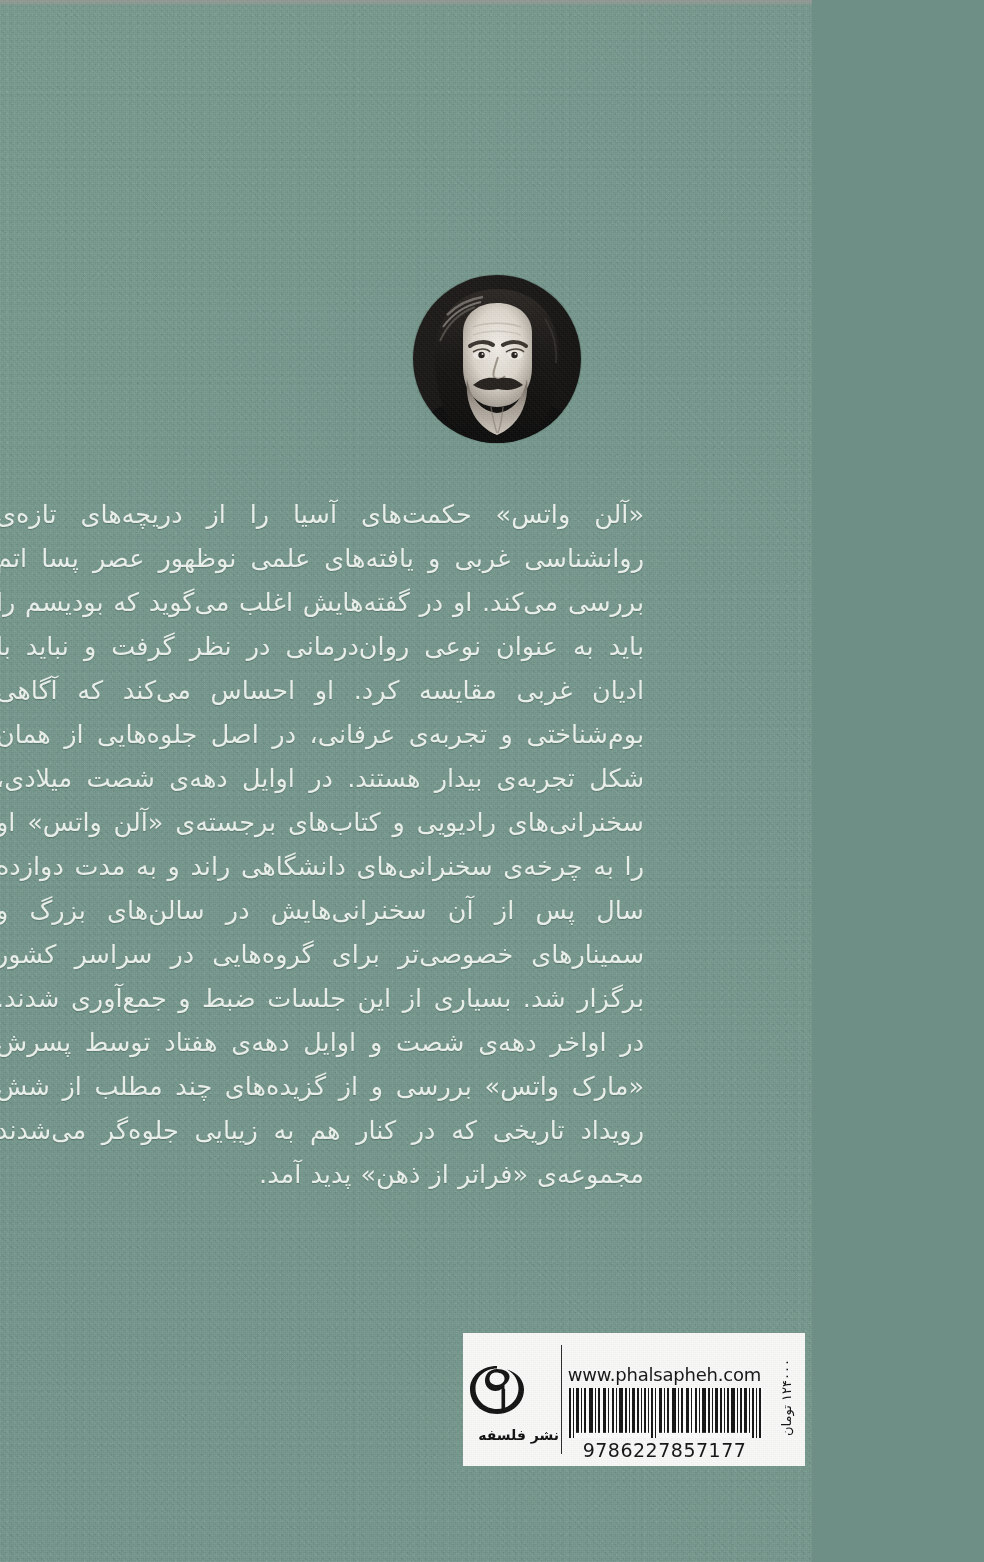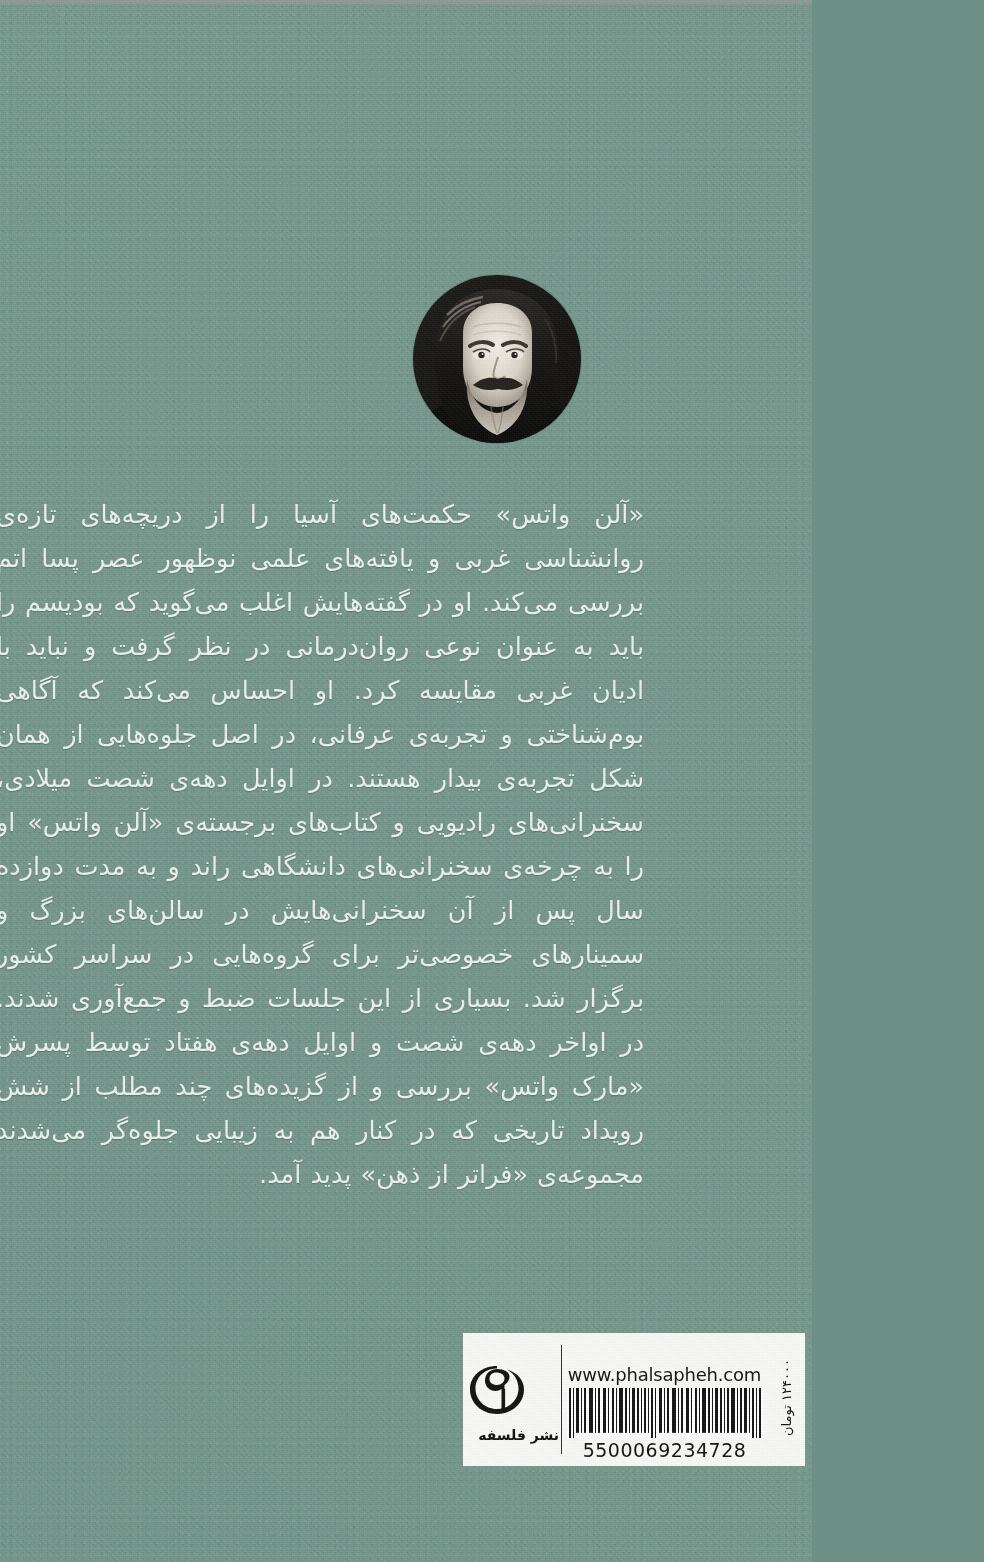--- a/index.html
+++ b/index.html
@@ -297,21 +297,21 @@
           <rect x="164" y="0" width="4" height="52"></rect>
           <rect x="170" y="0" width="1" height="52"></rect>
           <rect x="173" y="0" width="2" height="52"></rect>
           <rect x="177" y="0" width="3" height="52"></rect>
           <rect x="182" y="0" width="1" height="52"></rect>
           <rect x="185" y="0" width="2" height="58"></rect>
           <rect x="189" y="0" width="1" height="58"></rect>
           <rect x="192" y="0" width="2" height="58"></rect>
         </g>
       </svg>
-      <div class="isbn">5500069234728</div>
+      <div class="isbn">9786227857177</div>
     </div>
 
     <div class="price-cell">
       <div class="price">۱۲۴۰۰۰ تومان</div>
     </div>
 
   </div>
 
   <div class="grain"></div>
 

